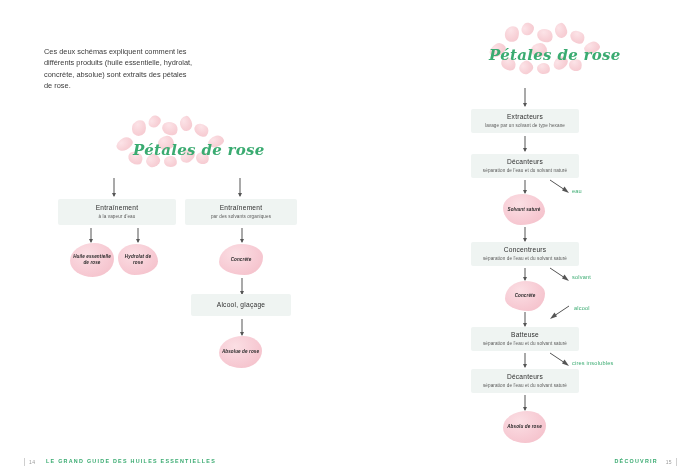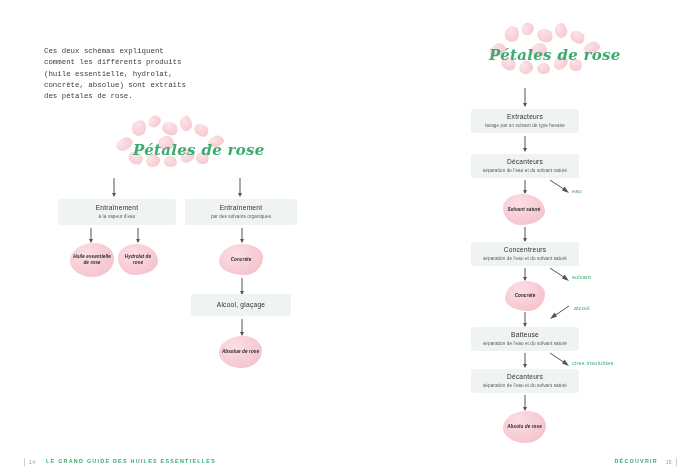--- a/index.html
+++ b/index.html
@@ -8,21 +8,21 @@
     background: #ffffff;
     font-family: "Liberation Sans", sans-serif;
     position: relative;
     overflow: hidden;
   }
   .page { position: absolute; inset: 0; }
 
   
   .intro {
     position: absolute; left: 44px; top: 46px; width: 150px;
-    font-family: Liberation Mono, monospace;
+    font-family: Liberation Sans, sans-serif;
     font-size: 7.4px; line-height: 1.52; color: #3b3b3b;
   }
 
   
   .script-title {
     font-family: "DejaVu Serif", serif;
     font-style: italic;
     font-weight: bold;
     color: #3aab71;
     font-size: 15px;

